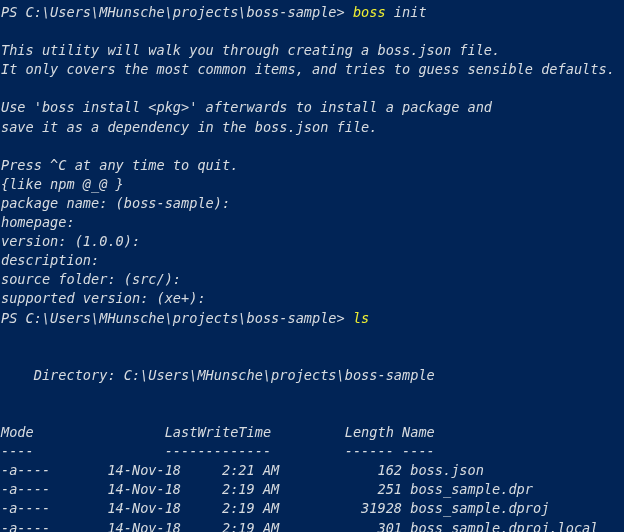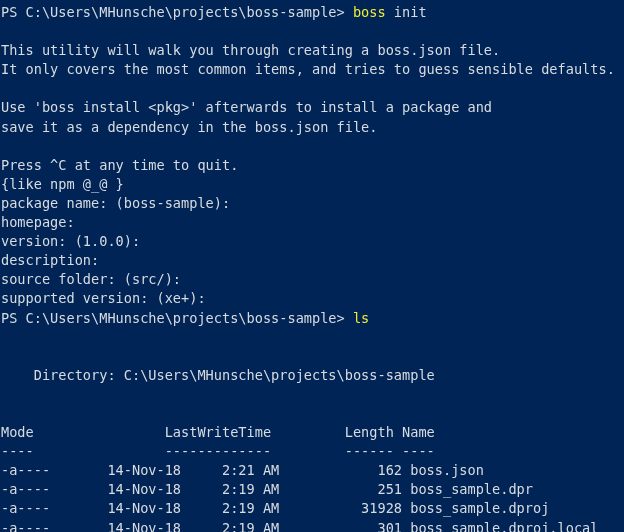--- a/index.html
+++ b/index.html
@@ -10,20 +10,21 @@
   #terminal {
     position: relative;
     width: 624px;
     height: 532px;
     background: #012456;
     overflow: hidden;
     font-family: "DejaVu Sans Mono", "Liberation Mono", monospace;
     font-size: 13.6px;
     line-height: 19.1px;
     color: #d8dce0;
+    font-style: italic;
     -webkit-font-smoothing: none;
   }
   #screen {
     padding: 3px 0 0 1px;
     white-space: pre;
     letter-spacing: 0px;
   }
   .line {
     height: 19.1px;
     white-space: pre;

